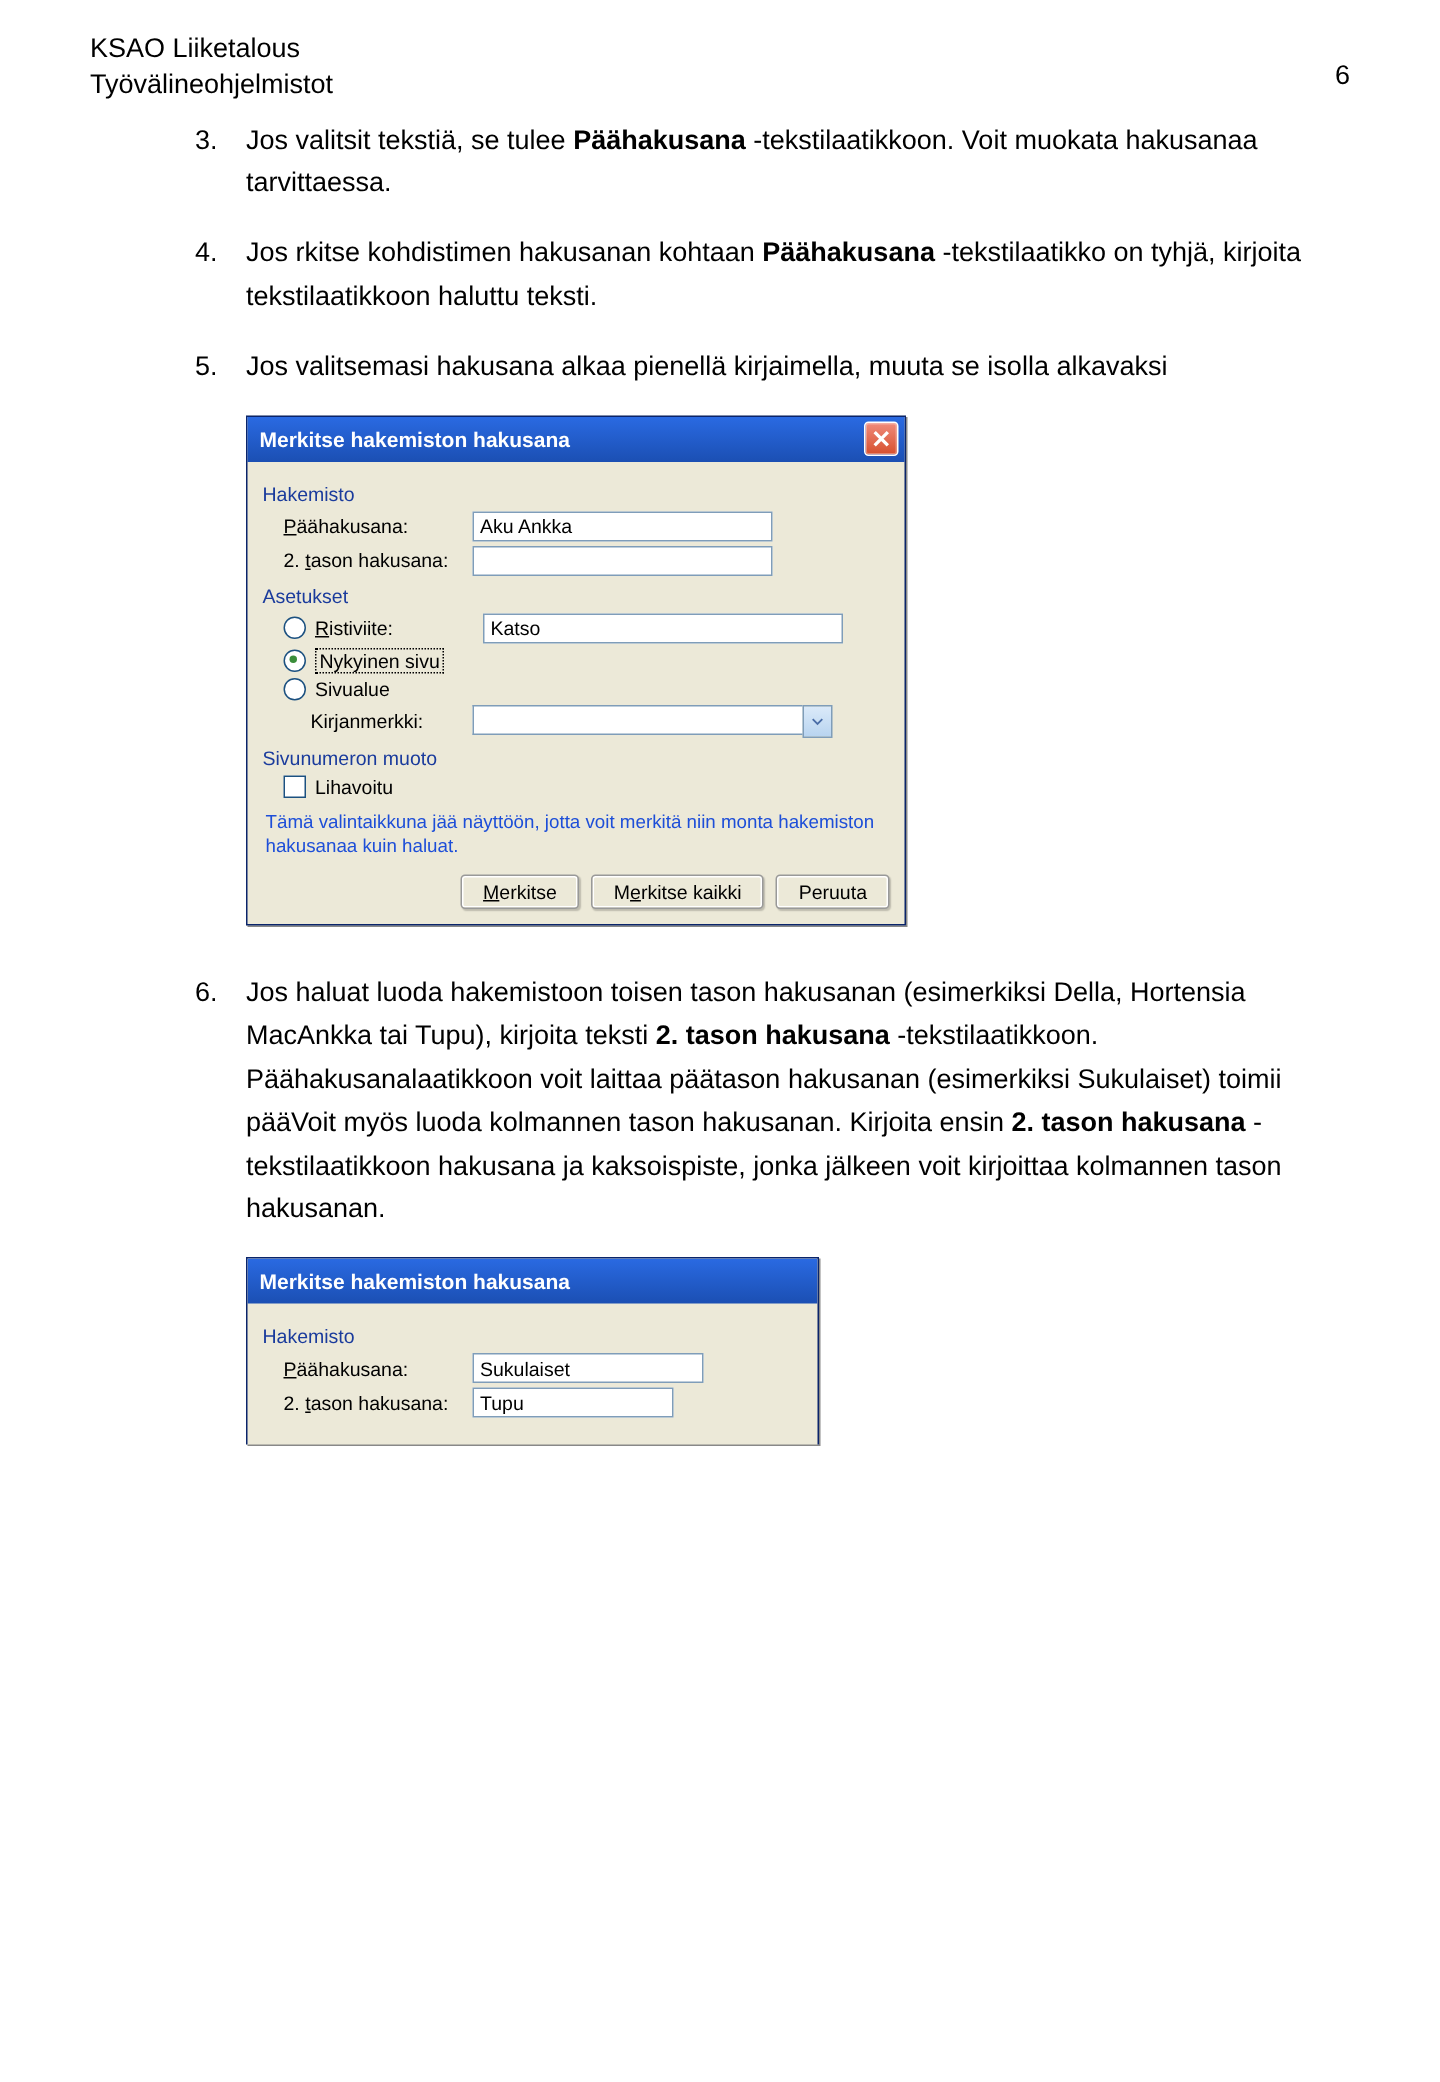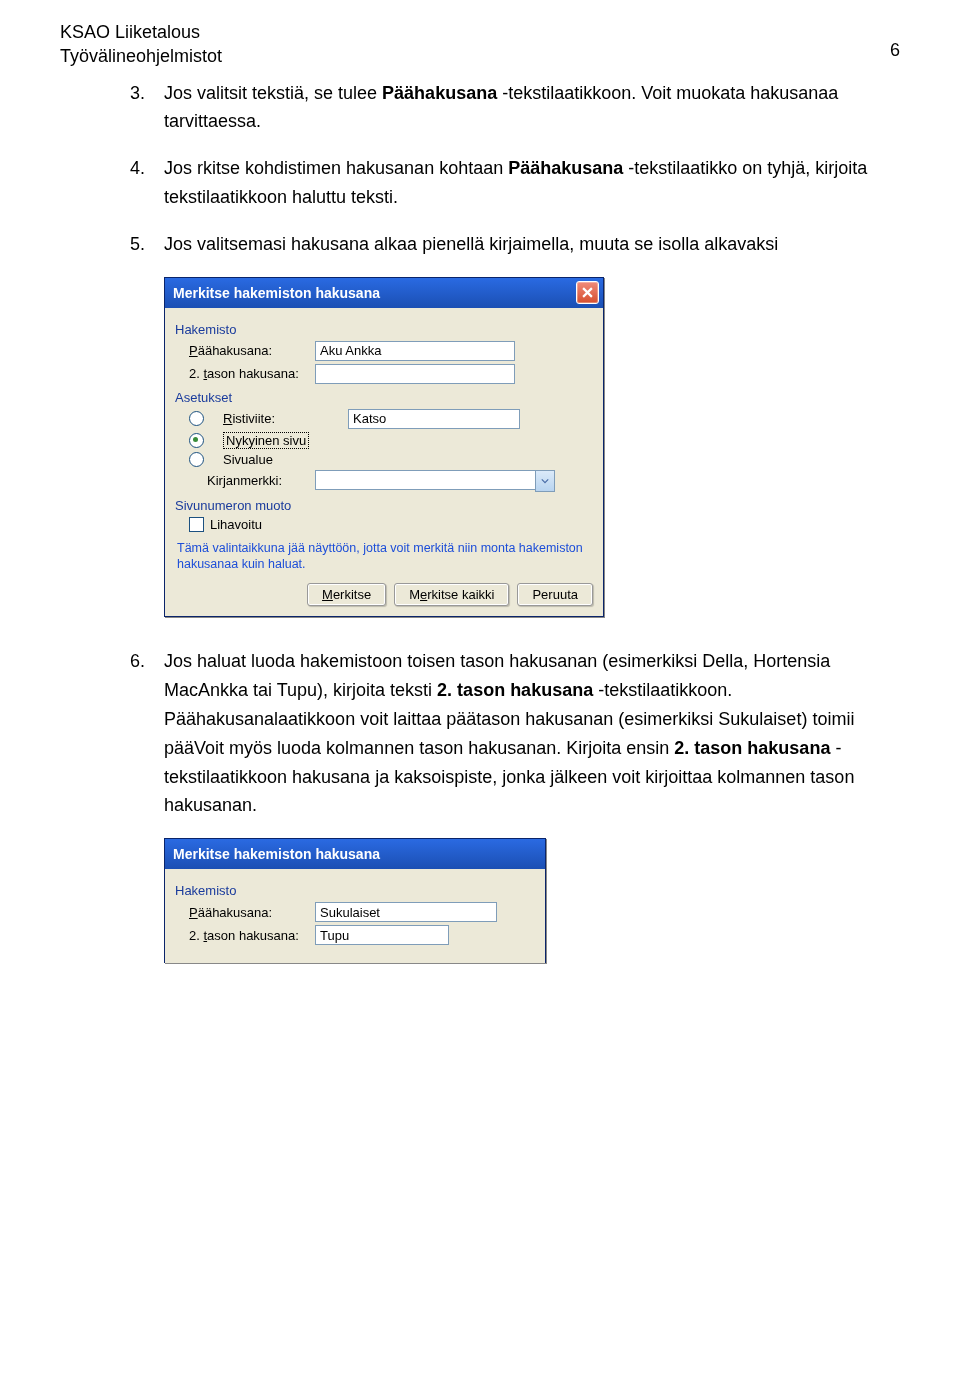--- a/index.html
+++ b/index.html
@@ -99,21 +99,20 @@
     padding: 0 4px;
     font-size: 13px;
     font-family: Tahoma, Arial, sans-serif;
     box-sizing: border-box;
   }
   .w200 { width: 200px; }
   .radio-row {
     display: flex;
     align-items: center;
     margin: 3px 0 3px 14px;
-    gap: 13px;
   }
   .radio {
     width: 13px;
     height: 13px;
     border: 1px solid #1c5180;
     border-radius: 50%;
     background: #fff;
     margin-right: 6px;
     position: relative;
     flex-shrink: 0;
@@ -242,21 +241,21 @@
         </div>
         <div class="row">
           <div class="row-label">2. <span class="u">t</span>ason hakusana:</div>
           <input class="text-input w200" value="" style="">
         </div>
 
         <div class="section-label">Asetukset</div>
         <div class="radio-row">
           <div class="radio"></div>
           <div class="row-label" style="width:112px"><span class="u">R</span>istiviite:</div>
-          <input class="text-input" style="width: 172px;" value="Katso">
+          <input class="text-input" style="width: 240px;" value="Katso">
         </div>
         <div class="radio-row">
           <div class="radio checked"></div>
           <span class="radio-focus"><span class="u">N</span>ykyinen sivu</span>
         </div>
         <div class="radio-row">
           <div class="radio"></div>
           <span>Si<span class="u">v</span>ualue</span>
         </div>
         <div class="row" style="margin-left:32px">
@@ -295,21 +294,21 @@
     </div>
 
     <div class="small-dialog">
       <div class="titlebar">
         <span>Merkitse hakemiston hakusana</span>
       </div>
       <div class="dlg-body">
         <div class="section-label">Hakemisto</div>
         <div class="row">
           <div class="row-label"><span class="u">P</span>äähakusana:</div>
-          <input class="text-input" style="width: 182px;" value="Sukulaiset">
+          <input class="text-input" style="width: 154px;" value="Sukulaiset">
         </div>
         <div class="row">
           <div class="row-label">2. <span class="u">t</span>ason hakusana:</div>
           <input class="text-input" style="width: 134px;" value="Tupu">
         </div>
       </div>
     </div>
 
   </div>
 </div>

